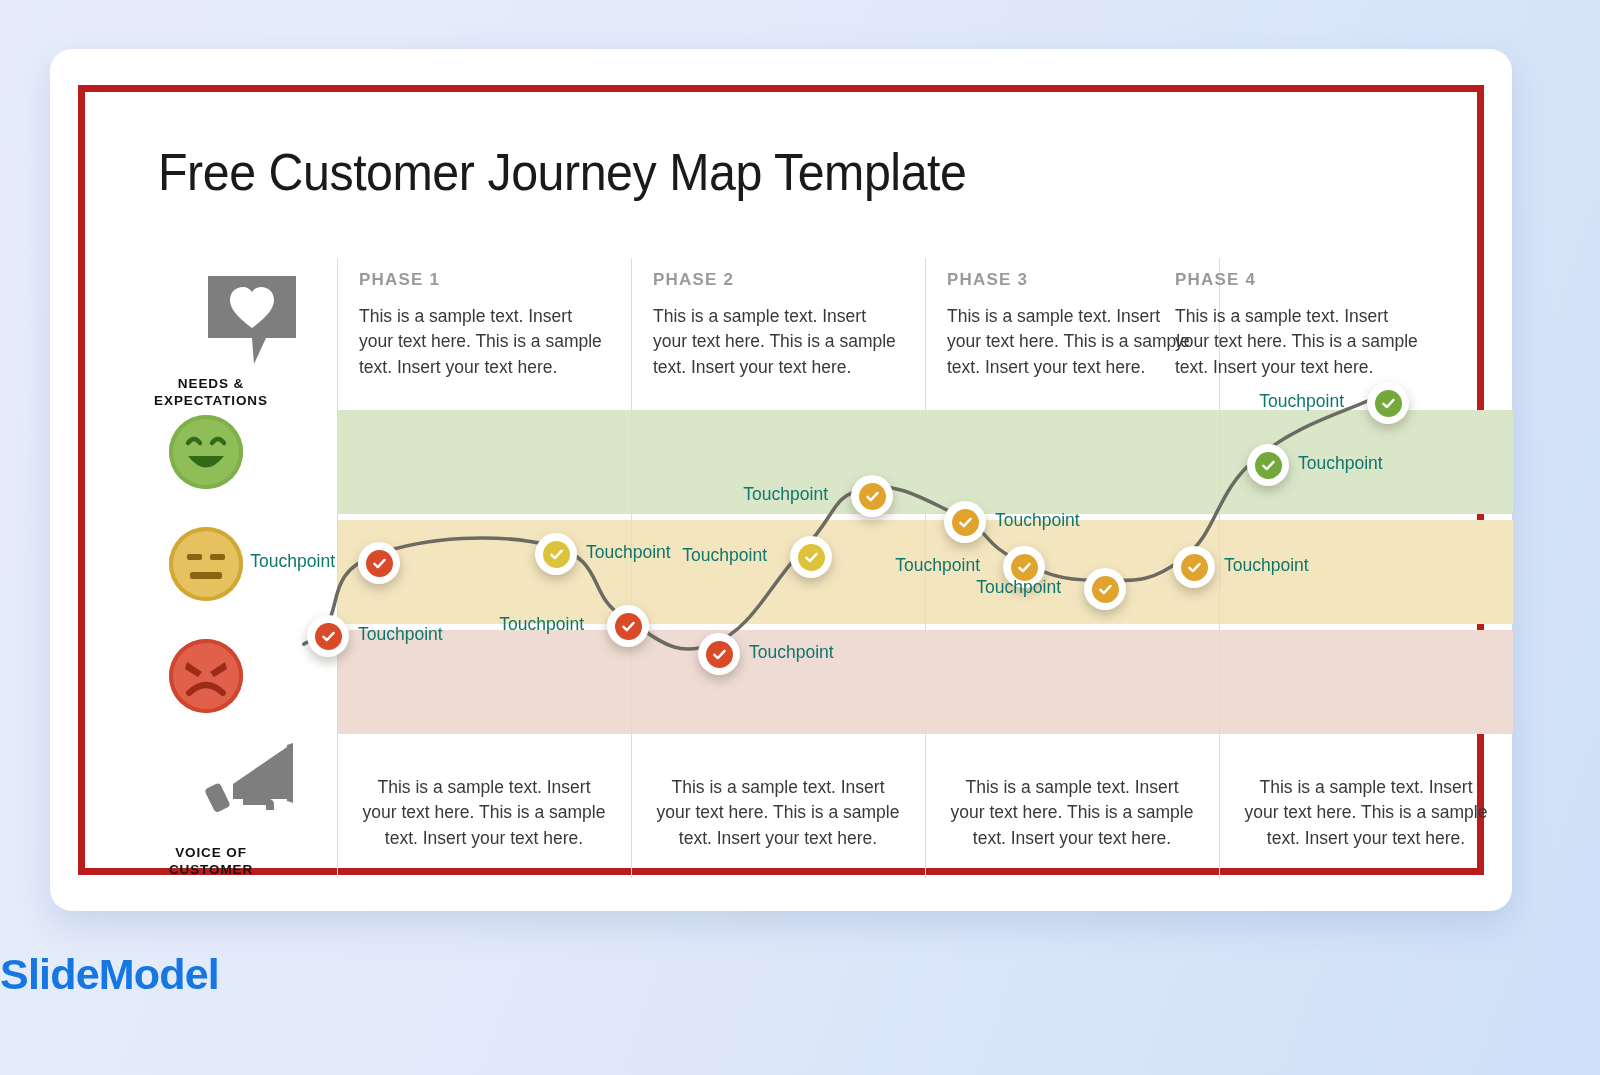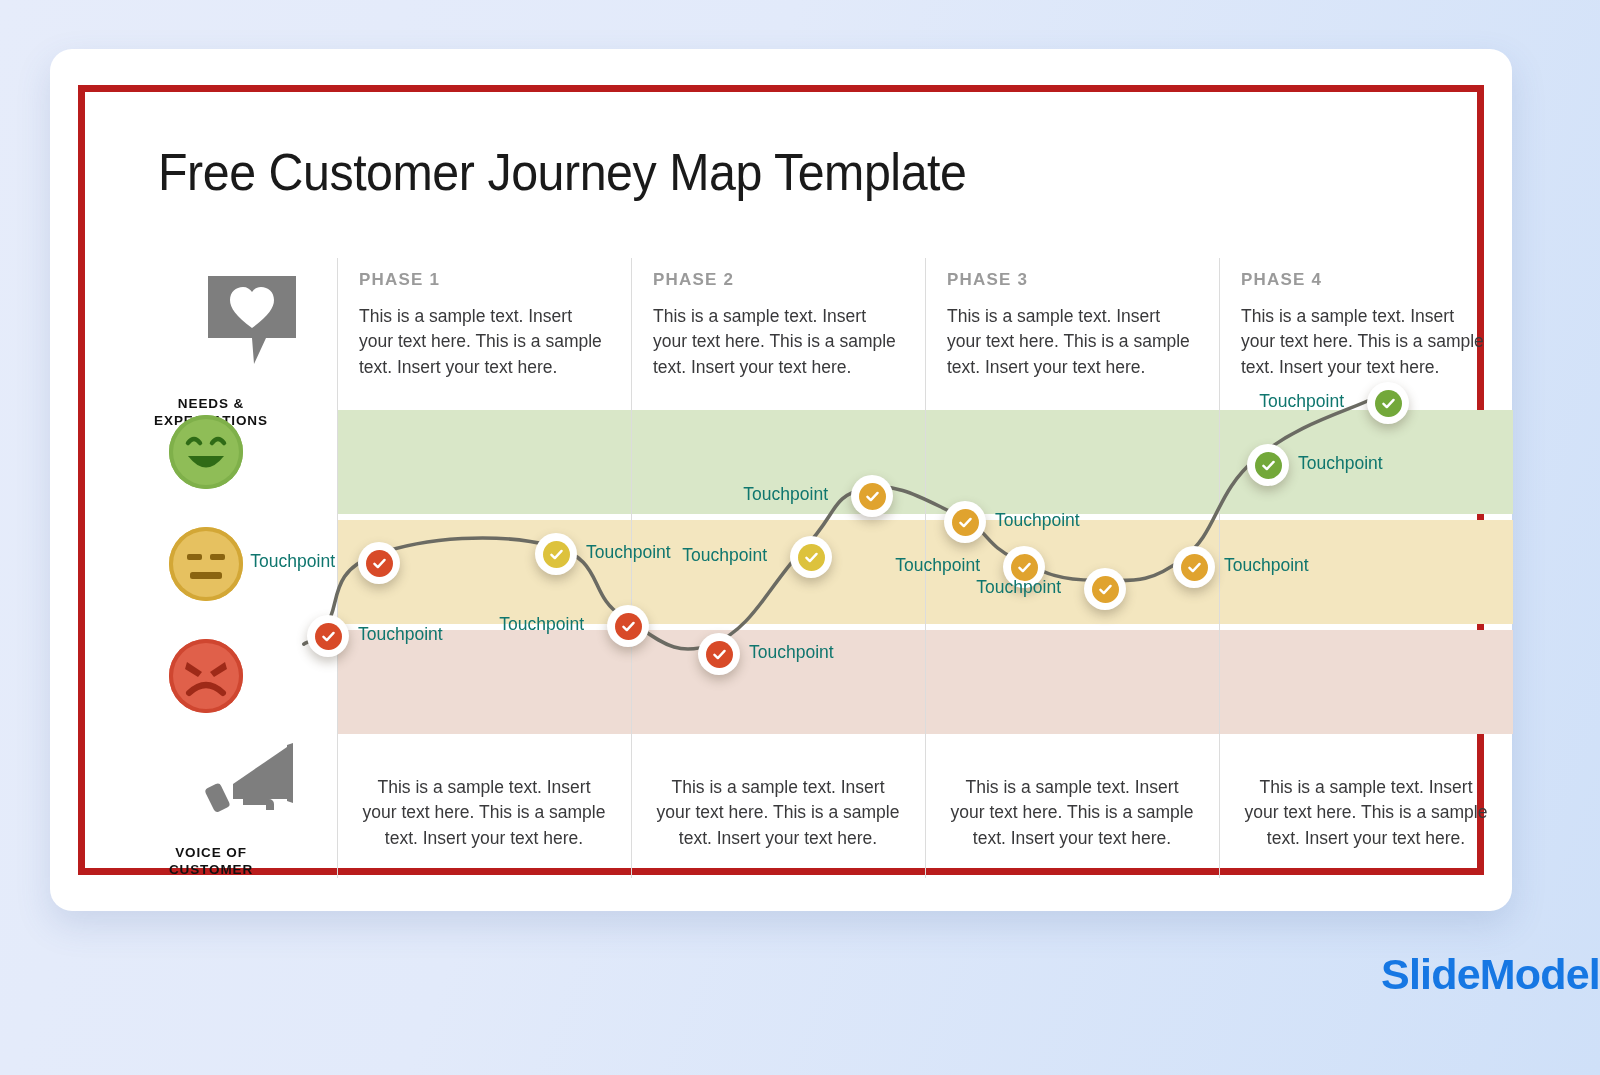--- a/index.html
+++ b/index.html
@@ -183,21 +183,21 @@
   #emoji-neutral { top: 435px; background: #e0b63f; }
   #emoji-angry   { top: 547px; background: #de543c; }
   .emoji svg { width: 74px; height: 74px; display: block; }
 
   
   #brand {
     position: absolute;
     left: 0;
     top: 950px;
     width: 1600px;
-    text-align: right;
+    text-align: left;
     font-size: 43px;
     font-weight: bold;
     color: #1677e3;
     letter-spacing: -0.8px;
   }
 </style>
 </head>
 <body>
 
 <div id="slide-card">
@@ -206,21 +206,21 @@
     <div id="deck-title">Free Customer Journey Map Template</div>
 
     <div id="sidebar">
 
       <div id="needs-icon">
         <svg width="92" height="96" viewBox="0 0 92 96">
           <path d="M2 4 h88 v62 h-30 l-12 26 l-2 -26 h-44 z" fill="#7e7e7e"></path>
           <path d="M46 56 C30 44 24 36 24 28 C24 20 30 15 37 15 C41 15 44 17 46 20 C48 17 51 15 55 15 C62 15 68 20 68 28 C68 36 62 44 46 56 Z" fill="#ffffff"></path>
         </svg>
       </div>
-      <div class="side-cap" style="top:304px">
+      <div class="side-cap" style="top:284px">
         <div>NEEDS &amp;</div>
         <div>EXPECTATIONS</div>
       </div>
 
       <div class="emoji" id="emoji-happy">
         <svg viewBox="0 0 74 74">
           <circle cx="37" cy="37" r="37" fill="#7fb04a"></circle>
           <circle cx="37" cy="37" r="33" fill="#8fbd57"></circle>
           <path d="M19 28 q6 -8 12 0" stroke="#2f6b16" stroke-width="4.5" fill="none" stroke-linecap="round"></path>
           <path d="M43 28 q6 -8 12 0" stroke="#2f6b16" stroke-width="4.5" fill="none" stroke-linecap="round"></path>
@@ -276,21 +276,21 @@
       <div class="phase-body">This is a sample text.  Insert your text here. This is a sample text. Insert your text here.</div>
     </div>
     <div class="phase-head" style="left:546px">
       <div class="phase-label">PHASE 2</div>
       <div class="phase-body">This is a sample text.  Insert your text here. This is a sample text. Insert your text here.</div>
     </div>
     <div class="phase-head" style="left:840px">
       <div class="phase-label">PHASE 3</div>
       <div class="phase-body">This is a sample text.  Insert your text here. This is a sample text. Insert your text here.</div>
     </div>
-    <div class="phase-head" style="left:1134px">
+    <div class="phase-head" style="left:1068px">
       <div class="phase-label">PHASE 4</div>
       <div class="phase-body">This is a sample text.  Insert your text here. This is a sample text. Insert your text here.</div>
     </div>
 
     <svg id="journey-layer" viewBox="0 0 1406 790" preserveAspectRatio="none">
       <g id="curve-group">
           <path d="M 221 562 C 225.84 558.04, 226.94 564.02, 243 544 C 259.06 523.98, 243.84 489.04, 294 471 C 344.16 452.96, 416.22 448.14, 471 462 C 525.78 475.86, 507.14 512, 543 534 C 578.86 556, 593.74 577.18, 634 562 C 674.26 546.82, 692.34 499.76, 726 465 C 759.66 430.24, 753.12 411.7, 787 404 C 820.88 396.3, 846.56 414.38, 880 430 C 913.44 445.62, 908.2 460.26, 939 475 C 969.8 489.74, 982.6 497, 1020 497 C 1057.4 497, 1073.14 502.28, 1109 475 C 1144.86 447.72, 1140.32 409.08, 1183 373 C 1225.68 336.92, 1276.6 324.64, 1303 311" fill="none" stroke="#6b6b63" stroke-width="3.6" stroke-linecap="round"></path>
         </g>
     </svg>
 

